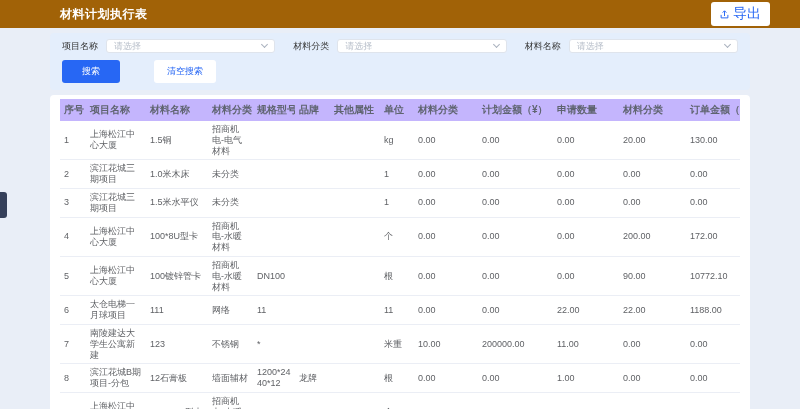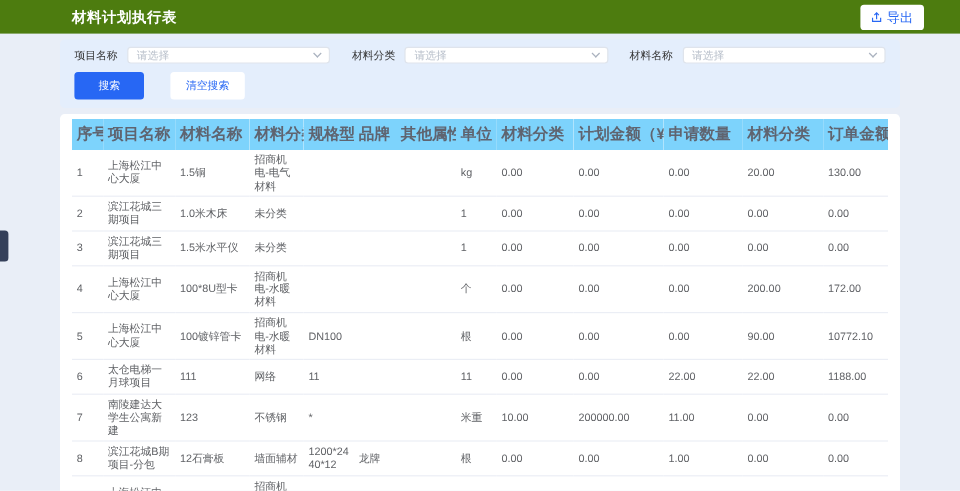--- a/index.html
+++ b/index.html
@@ -6,30 +6,30 @@
   html,body { width:800px; height:409px; }
   body {
     font-family:"Liberation Sans", sans-serif;
     background:#e9eef7;
     overflow:hidden;
     position:relative;
   }
 
   
   .topbar {
-    height:28px; background:#4d7c0f;
+    height:28px; background:#a16207;
     display:flex; align-items:center;
     padding:0 30px 0 60px;
   }
   .page-title { color:#fff; font-size:12px; font-weight:600; flex:1; letter-spacing:.5px; }
   .export-btn {
     display:flex; align-items:center; gap:4px;
     background:#ffffff; color:#2767f4;
     border:none; border-radius:3px;
-    font-size:11px; padding:3px 9px; cursor:pointer;
+    font-size:14px; padding:3px 9px; cursor:pointer;
     font-family:"Liberation Sans", sans-serif;
   }
   .export-btn svg { display:block; }
 
   
   .side-tab {
     position:absolute; left:0; top:192px;
     width:7px; height:26px;
     background:#35405a; border-radius:0 3px 3px 0;
     cursor:pointer;
@@ -59,31 +59,32 @@
   .filter-actions { margin-top:7px; display:flex; gap:22px; }
   .search-btn {
     background:#2767f4; color:#fff; border:none; border-radius:3px;
     font-size:9px; padding:5px 20px; cursor:pointer;
     font-family:"Liberation Sans", sans-serif;
   }
   .clear-btn {
     background:#fff; color:#2767f4; border:none; border-radius:3px;
     font-size:9px; padding:5px 13px; cursor:pointer;
     font-family:"Liberation Sans", sans-serif;
+    margin-left:12px;
   }
 
   
   .table-card {
     margin:5px 50px 0;
     background:#fff; border-radius:4px;
     padding:4px 10px 2px;
   }
   table { width:100%; border-collapse:collapse; table-layout:fixed; }
   thead th {
-    background:#7dd3fc; font-size:13px; color:#5f6470; font-weight:600;
+    background:#c4b5fd; font-size:10px; color:#5f6470; font-weight:600;
     text-align:left; padding:4px 4px; white-space:nowrap; overflow:hidden;
   }
   tbody td {
     font-size:9px; color:#606266; line-height:1.2;
     padding:3px 4px; border-bottom:1px solid #ebeef5;
     word-break:break-all; vertical-align:middle;
   }
 </style>
 </head>
 <body>

